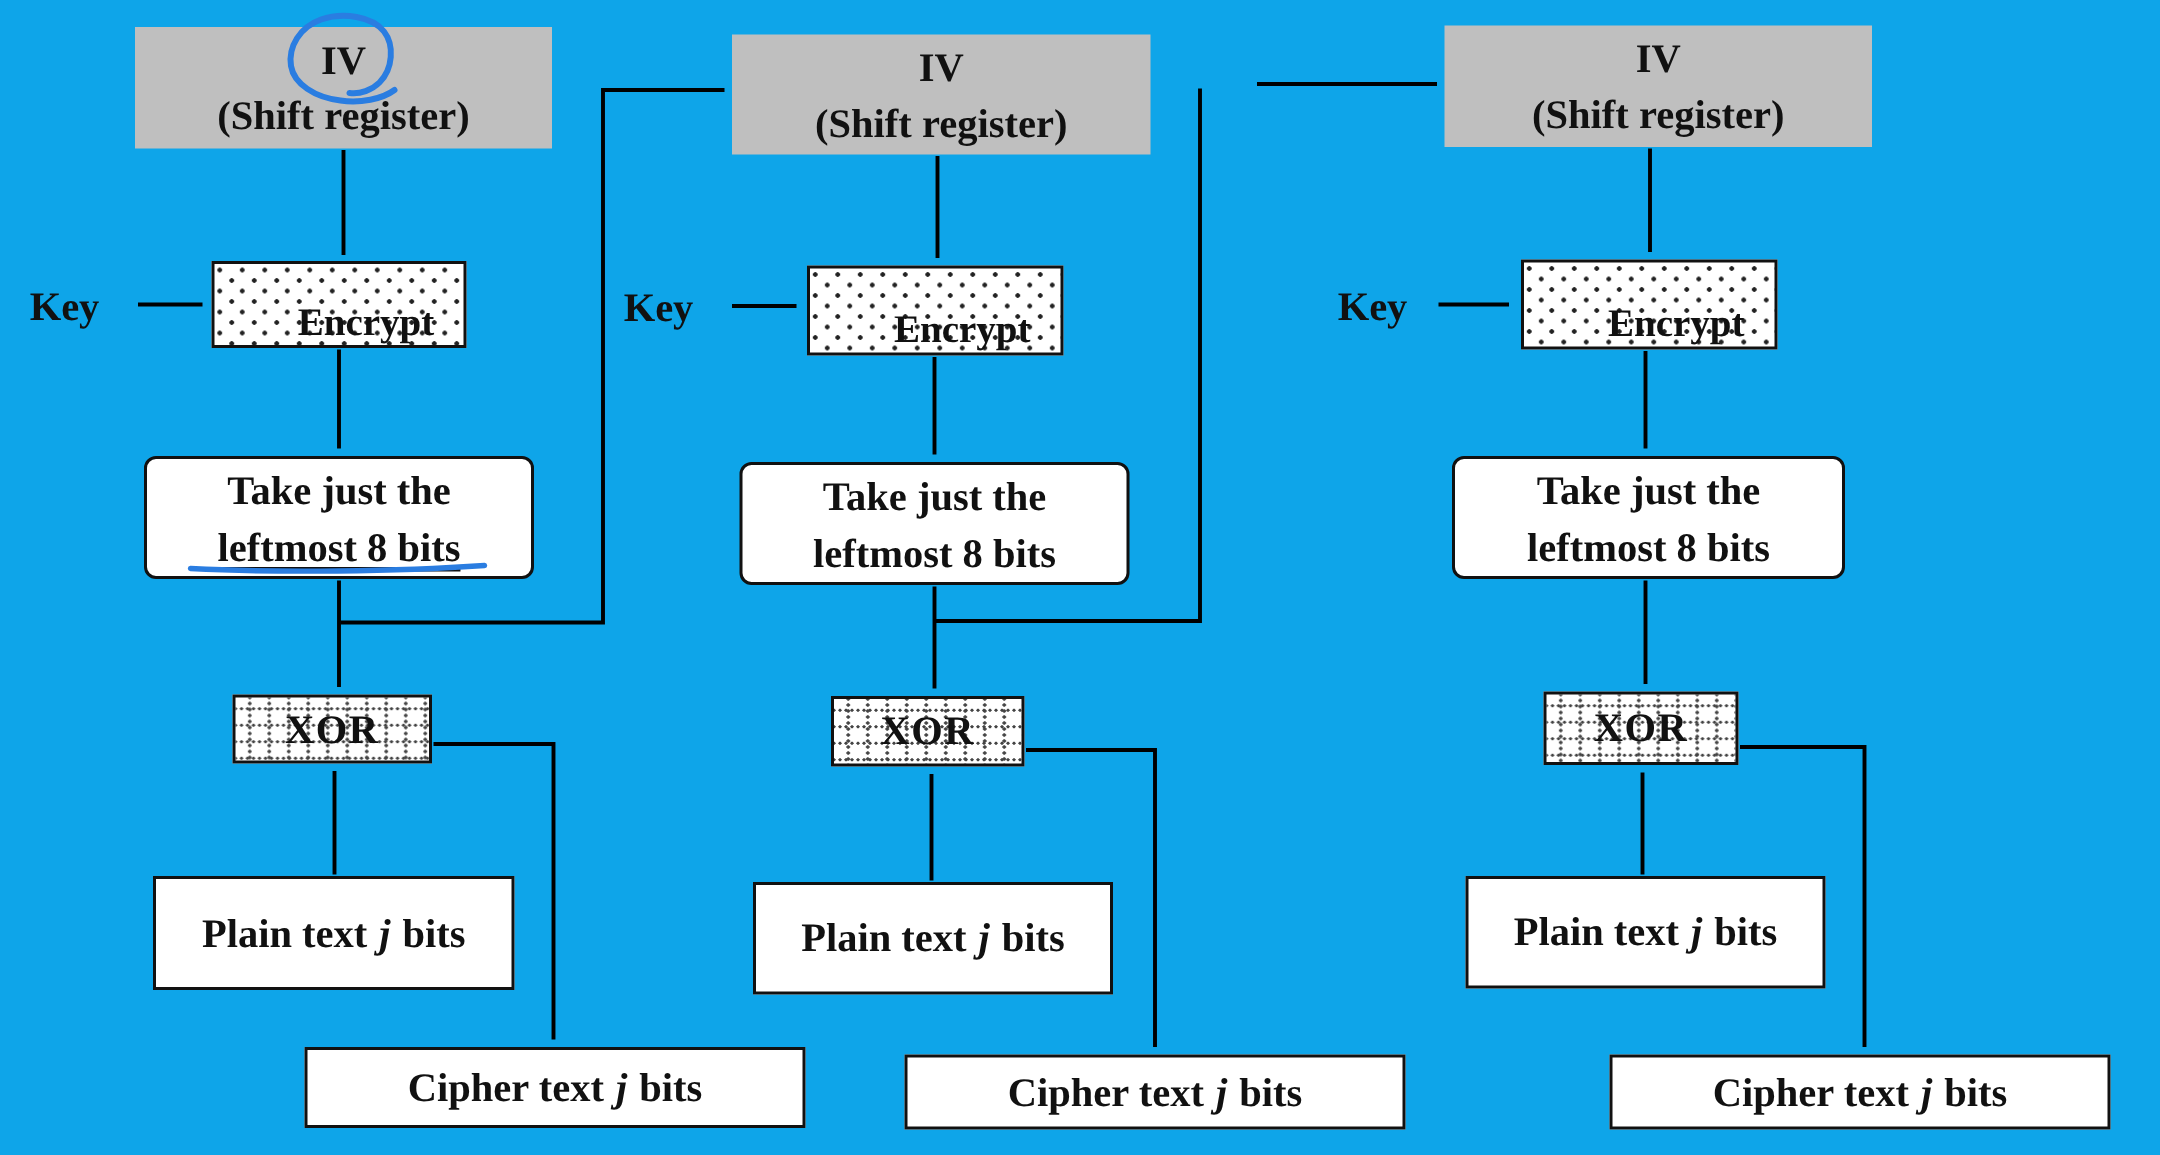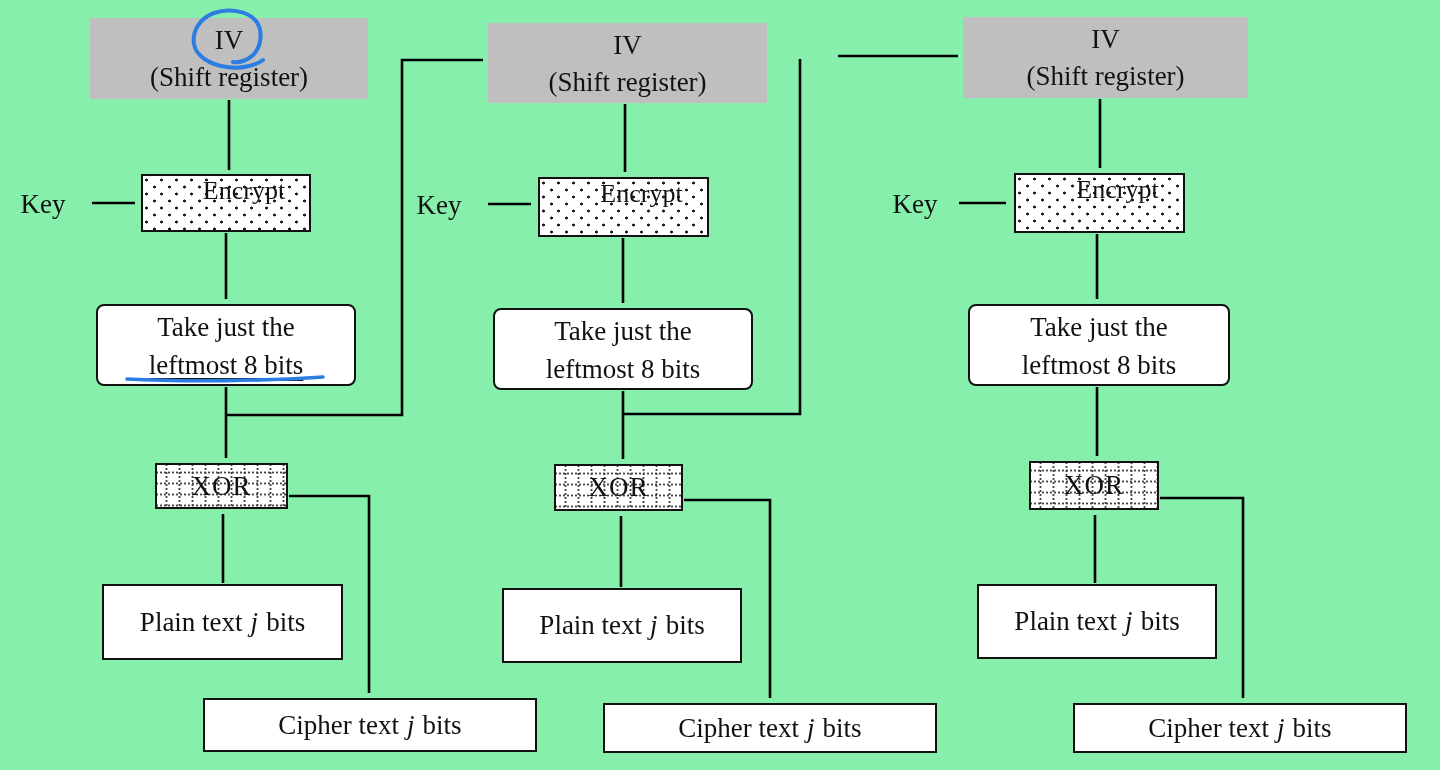--- a/index.html
+++ b/index.html
@@ -1,33 +1,33 @@
 <!DOCTYPE html>
 <html><head>
 <meta charset="utf-8">
 <style>
   html,body{margin:0;padding:0;background:#fff;}
   .canvas{
-    position:relative;width:1440px;height:770px;background:#86efac;overflow:hidden;
-    font-family:"Liberation Serif","DejaVu Serif",serif;font-weight:normal;color:#111;
+    position:relative;width:1440px;height:770px;background:#0ea5e9;overflow:hidden;
+    font-family:"Liberation Serif","DejaVu Serif",serif;font-weight:bold;color:#111;
   }
   .box{position:absolute;box-sizing:border-box;text-align:center;}
   
   .iv{background:#bfbfbf;font-size:27px;line-height:37px;padding-top:4px;}
   .iv1{left:90px;top:18px;width:278px;height:81px;}
   .iv2{left:488px;top:23px;width:279px;height:80px;}
   .iv3{left:963px;top:17px;width:285px;height:81px;}
   
   .key{position:absolute;font-size:27px;line-height:34px;text-align:center;width:66px;}
   .key1{left:10px;top:187px;}
   .key2{left:406px;top:188px;}
   .key3{left:882px;top:187px;}
   
   .enc{
-    border:2.5px solid #111;font-size:26px;display:flex;align-items:flex-start;justify-content:center;
+    border:2.5px solid #111;font-size:26px;display:flex;align-items:flex-end;justify-content:center;
     background-color:#fff;
     background-image:
       radial-gradient(circle,#222 1.4px,transparent 1.6px),
       radial-gradient(circle,#222 1.4px,transparent 1.6px);
     background-size:15px 14px,15px 14px;
     background-position:4px 4px,11px 11px;
     padding-left:36px;
   }
   .enc1{left:141px;top:174px;width:170px;height:58px;}
   .enc2{left:538px;top:177px;width:171px;height:60px;}

